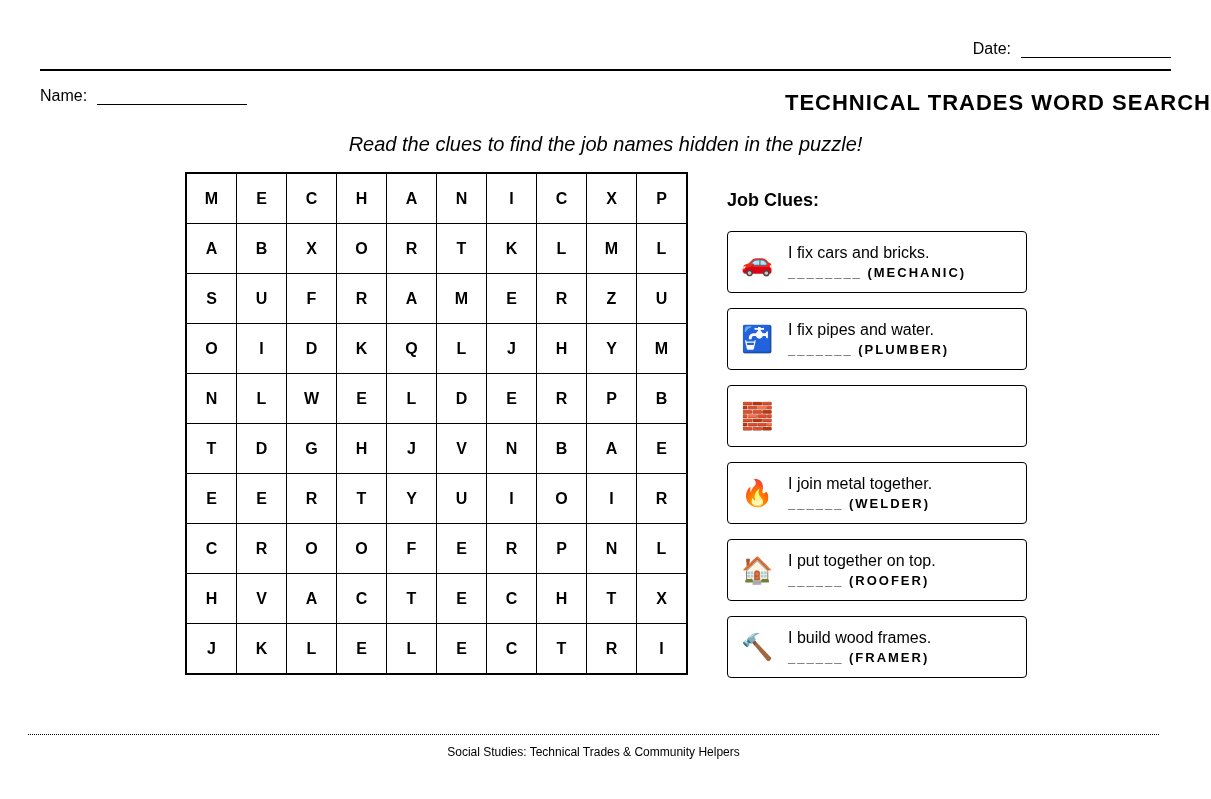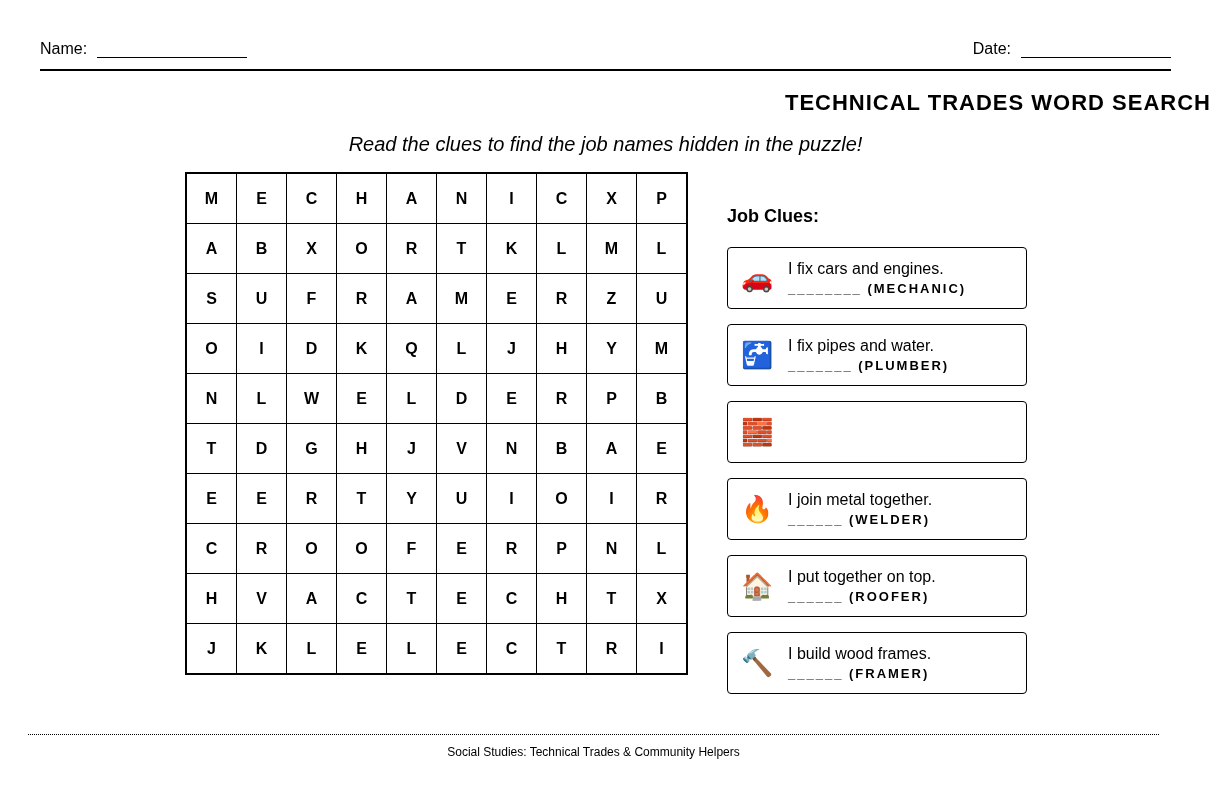--- a/index.html
+++ b/index.html
@@ -5,41 +5,41 @@
   html, body { margin: 0; padding: 0; background: #ffffff; }
   body {
     width: 1211px; height: 799px; position: relative; overflow: hidden;
     font-family: "Liberation Sans", sans-serif; color: #000;
   }
   .header {
     position: absolute; left: 40px; top: 36px; width: 1131px; height: 33px;
     border-bottom: 2px solid #000;
   }
   .field { position: absolute; top: 4px; font-size: 16px; display: flex; align-items: flex-end; }
-  .field.name { left: 0; }
+  .field.name { left: 0; margin-top: 47px; }
   .field.date { right: 0; }
   .field .line { display: inline-block; width: 150px; border-bottom: 1px solid #000; margin-left: 10px; height: 14px; }
   .title {
     position: absolute; left: 0; width: 1211px; top: 90px; text-align: right;
     font-size: 22px; font-weight: bold; letter-spacing: 1px;
   }
   .subtitle {
     position: absolute; left: 0; width: 1211px; top: 133px; text-align: center;
     font-size: 20px; font-style: italic;
   }
   .grid {
     position: absolute; left: 185px; top: 172px;
     border-collapse: collapse; border: 2px solid #000;
   }
   .grid td {
     width: 49px; height: 49px; border: 1px solid #000; text-align: center; vertical-align: middle;
     font-weight: bold; font-size: 16px; padding: 0;
   }
   .clues { position: absolute; left: 727px; top: 190px; width: 300px; }
-  .clues h3 { margin: 16px 0 19px 0; font-size: 18px; font-weight: bold; height: 22px; }
+  .clues h3 { margin: 0 0 19px 0; font-size: 18px; font-weight: bold; height: 22px; }
   .clue {
     box-sizing: border-box; width: 300px; height: 62px; border: 1px solid #000; border-radius: 4px;
     margin-bottom: 15px; display: flex; align-items: center; position: relative;
   }
   .clue .icon { width: 60px; text-align: center; font-size: 26px; line-height: 1; }
   .clue .txt { flex: 1; }
   .clue .q { font-size: 16px; margin-bottom: 3px; }
   .clue .a { font-size: 13px; font-weight: bold; letter-spacing: 2px; }
   .footer {
     position: absolute; left: 28px; top: 734px; width: 1131px; border-top: 1px dotted #000;
@@ -187,21 +187,21 @@
       </tr>
     </tbody>
 </table>
 
 <div class="clues">
   <h3>Job Clues:</h3>
   <div id="clue-list">
       <div class="clue">
         <span class="icon">🚗</span>
     <div class="txt">
-          <div class="q">I fix cars and engines.</div>
+          <div class="q">I fix cars and bricks.</div>
     <div class="a">________ (MECHANIC)</div>
         </div>
       </div>
       <div class="clue">
         <span class="icon">🚰</span>
     <div class="txt">
           <div class="q">I fix pipes and water.</div>
     <div class="a">_______ (PLUMBER)</div>
         </div>
       </div>

